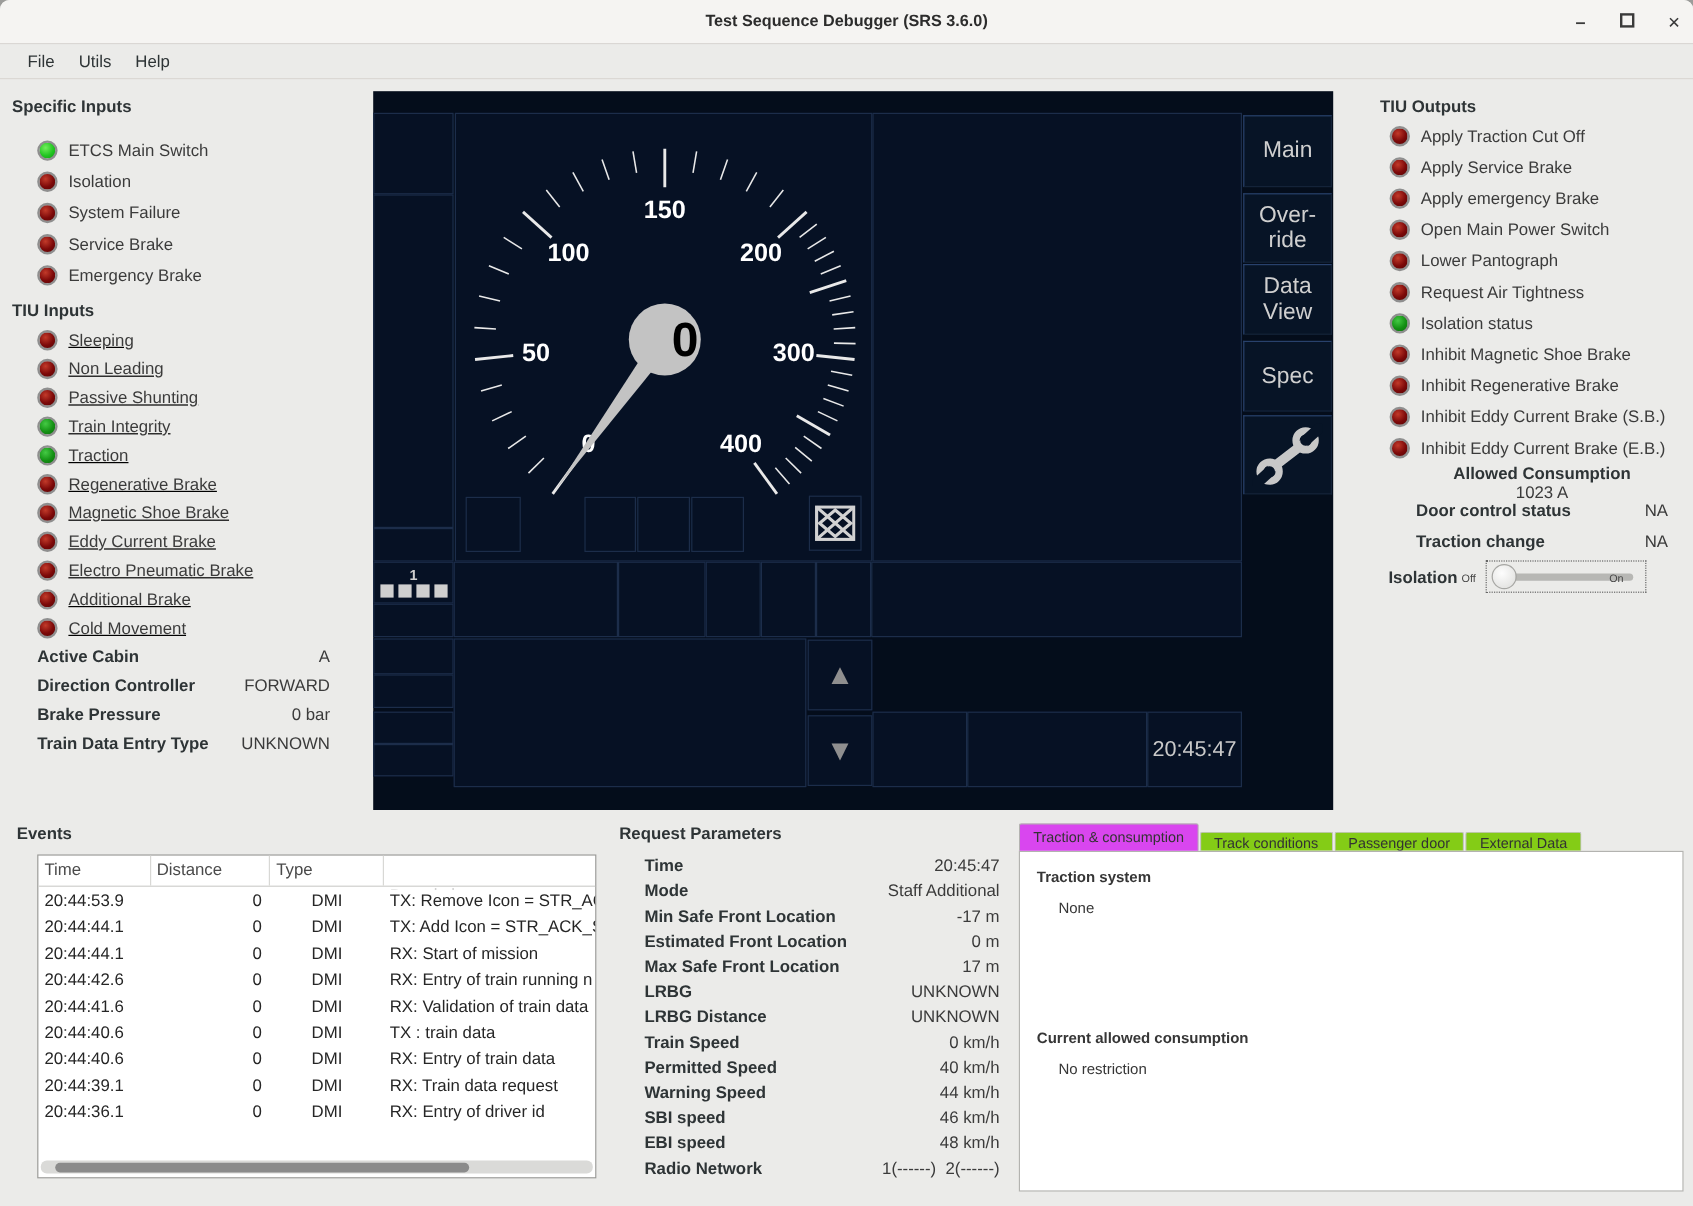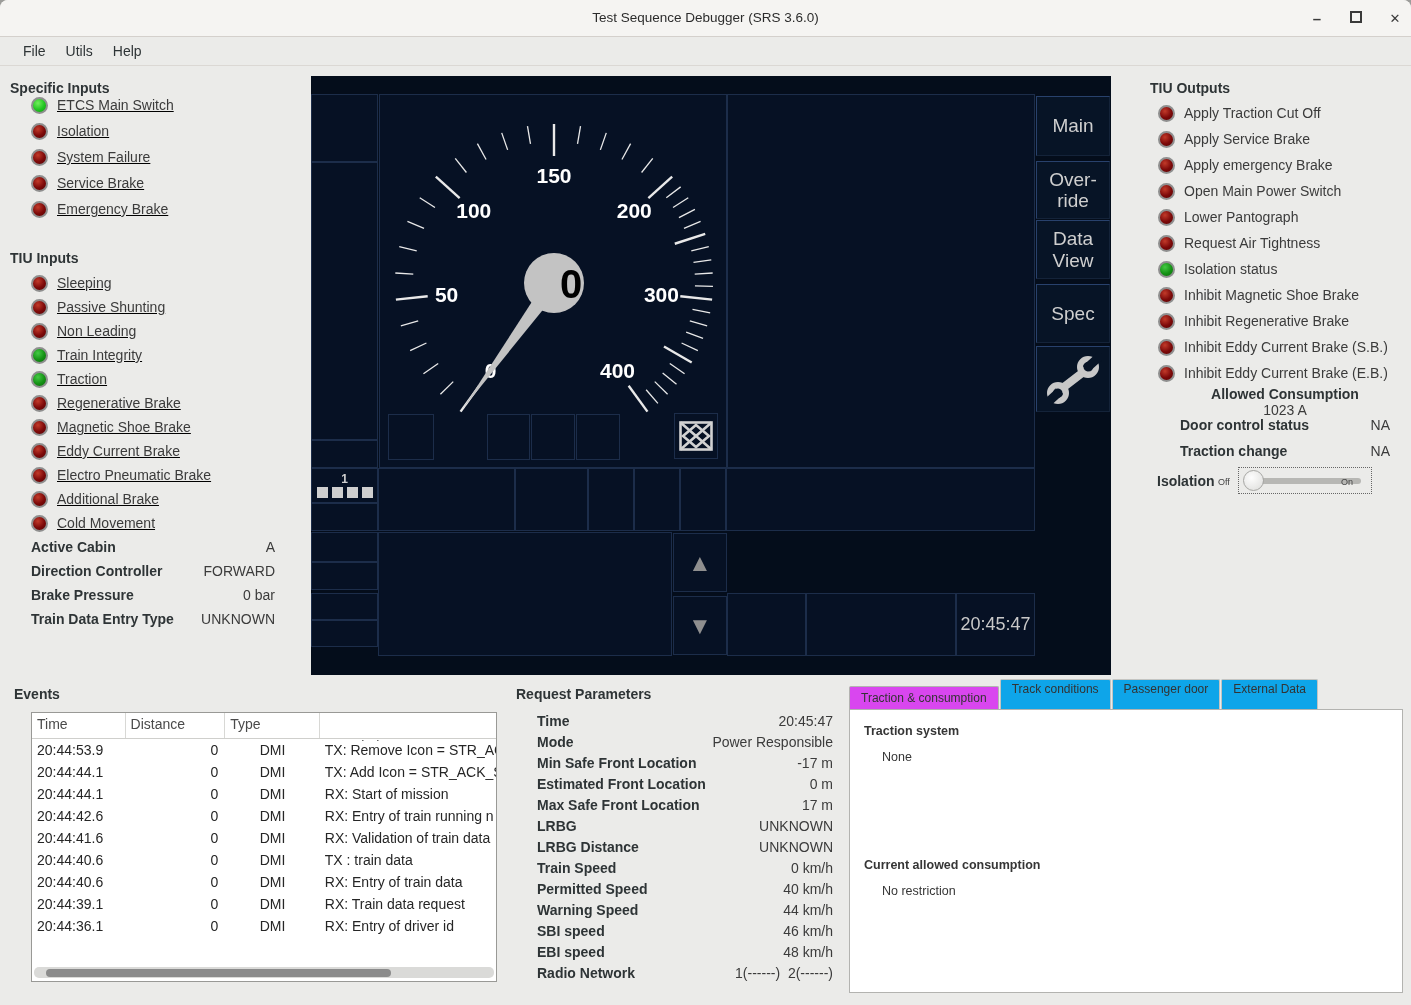--- a/index.html
+++ b/index.html
@@ -1,20 +1,20 @@
 <!DOCTYPE html>
 <html><head>
 <meta charset="utf-8">
 <style>
   html,body{margin:0;padding:0;background:#9c9c9a;}
   .window{position:relative;width:1411px;height:1005px;font-family:"Liberation Sans",sans-serif;
           background:#ebebe9;border-radius:8px 8px 0 0;overflow:hidden;}
   
   .titlebar{position:absolute;left:0;top:0;right:0;height:36px;background:#f5f4f2;border-bottom:1px solid #d4d0cc;}
-  .title{position:absolute;width:100%;text-align:center;line-height:36px;font-weight:normal;font-size:13.5px;color:#2c2c2c;}
+  .title{position:absolute;width:100%;text-align:center;line-height:36px;font-weight:bold;font-size:13.5px;color:#2c2c2c;}
   .win-controls{position:absolute;right:8px;top:0;height:36px;display:flex;align-items:center;gap:23px;}
   .wc{width:16px;text-align:center;color:#3a3a3a;font-size:13px;}
   .wc-min{font-weight:bold;font-size:15px;}
   .wc-max-box{display:inline-block;width:8px;height:8px;border:2px solid #3a3a3a;}
   .menubar{position:absolute;left:0;top:37px;right:0;height:28px;display:flex;align-items:center;
            padding-left:13px;border-bottom:1px solid #dbd8d4;background:#ebebe9;}
   .menu-item{padding:0 10px;font-size:14px;color:#2e3436;height:28px;line-height:28px;}
   
   .sect{position:absolute;font-weight:bold;font-size:14px;color:#2e3436;}
   .ledlist{position:absolute;}
@@ -57,21 +57,21 @@
   .ev-row{display:flex;height:22px;}
   .ev-c{box-sizing:border-box;padding:0 5px;font-size:14px;color:#262626;line-height:22px;white-space:nowrap;overflow:hidden;}
   .a-r{text-align:right;padding-right:7px;}
   .a-c{text-align:center;}
   .ev-scroll-track{position:absolute;left:2px;right:2px;bottom:3px;height:11px;background:#dadad8;border-radius:5px;}
   .ev-scroll-thumb{position:absolute;left:12px;top:1.5px;width:345px;height:8px;background:#8b8b8b;border-radius:4px;}
   
   .tabs{position:absolute;left:849px;top:686px;width:554px;height:307px;}
   .tabbar{position:absolute;left:0;top:0;right:0;height:23px;display:flex;align-items:flex-end;}
   .tab{box-sizing:border-box;font-size:12px;color:#333;padding:0 11px;border:1px solid #c4c4c1;border-bottom:none;
-       background:#0ea5e9;height:30px;line-height:19px;margin-right:1px;border-radius:2px 2px 0 0;white-space:nowrap;}
+       background:#84cc16;height:16px;line-height:19px;margin-right:1px;border-radius:2px 2px 0 0;white-space:nowrap;}
   .tab.active{background:#d946ef;height:23px;line-height:22px;border-color:#b3b3b0;position:relative;z-index:3;text-align:right;}
   .tabpanel{position:absolute;left:0;top:23px;right:0;bottom:0;background:#fff;border:1px solid #b3b3b0;box-sizing:border-box;}
   .tp-title{position:absolute;font-weight:bold;font-size:12.5px;color:#363636;}
   .tp-val{position:absolute;font-size:12.5px;color:#363636;}
 </style>
 </head>
 <body>
 
 <div class="window">
 
@@ -84,21 +84,21 @@
     </div>
   </div>
 
   <div class="menubar" id="menubar">
       <div class="menu-item">File</div>
       <div class="menu-item">Utils</div>
       <div class="menu-item">Help</div>
     </div>
 
   <div class="sect" style="left:10px;top:80px;">Specific Inputs</div>
-  <div class="ledlist" id="specific-leds" style="left:10px;top:92px;width:290px;padding-left:21px;box-sizing:border-box;text-decoration:underline;">
+  <div class="ledlist" id="specific-leds" style="left:10px;top:112px;width:290px;padding-left:21px;box-sizing:border-box;">
       <div class="led-row" style="height: 26px;">
         <span class="led green_bright"></span>
         <span class="led-label">ETCS Main Switch</span>
       </div>
       <div class="led-row" style="height: 26px;">
         <span class="led red"></span>
         <span class="led-label">Isolation</span>
       </div>
       <div class="led-row" style="height: 26px;">
         <span class="led red"></span>
@@ -115,25 +115,25 @@
     </div>
 
   <div class="sect" style="left:10px;top:250px;">TIU Inputs</div>
   <div class="ledlist" id="tiu-input-leds" style="left:10px;top:271px;width:290px;padding-left:21px;box-sizing:border-box;text-decoration:underline;">
       <div class="led-row" style="height: 24px;">
         <span class="led red"></span>
         <span class="led-label">Sleeping</span>
       </div>
       <div class="led-row" style="height: 24px;">
         <span class="led red"></span>
+        <span class="led-label">Non Leading</span>
+      </div>
+      <div class="led-row" style="height: 24px;">
+        <span class="led red"></span>
         <span class="led-label">Passive Shunting</span>
-      </div>
-      <div class="led-row" style="height: 24px;">
-        <span class="led red"></span>
-        <span class="led-label">Non Leading</span>
       </div>
       <div class="led-row" style="height: 24px;">
         <span class="led green"></span>
         <span class="led-label">Train Integrity</span>
       </div>
       <div class="led-row" style="height: 24px;">
         <span class="led green"></span>
         <span class="led-label">Traction</span>
       </div>
       <div class="led-row" style="height: 24px;">
@@ -452,21 +452,21 @@
   </div>
 
   <div class="sect" style="left:516px;top:686px;">Request Parameters</div>
   <div class="plist" id="eurocab-params" style="left:537px;top:710px;width:296px;">
       <div class="prow" style="height: 21px;">
         <span class="pl">Time</span>
         <span class="pv">20:45:47</span>
       </div>
       <div class="prow" style="height: 21px;">
         <span class="pl">Mode</span>
-        <span class="pv">Power Responsible</span>
+        <span class="pv">Staff Additional</span>
       </div>
       <div class="prow" style="height: 21px;">
         <span class="pl">Min Safe Front Location</span>
         <span class="pv">-17 m</span>
       </div>
       <div class="prow" style="height: 21px;">
         <span class="pl">Estimated Front Location</span>
         <span class="pv">0 m</span>
       </div>
       <div class="prow" style="height: 21px;">

